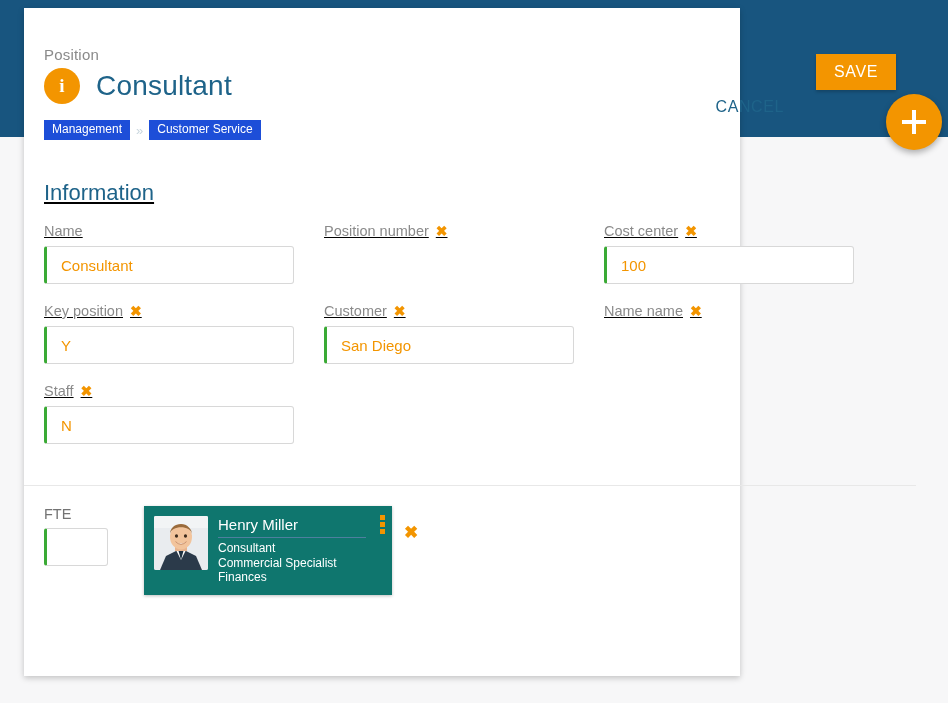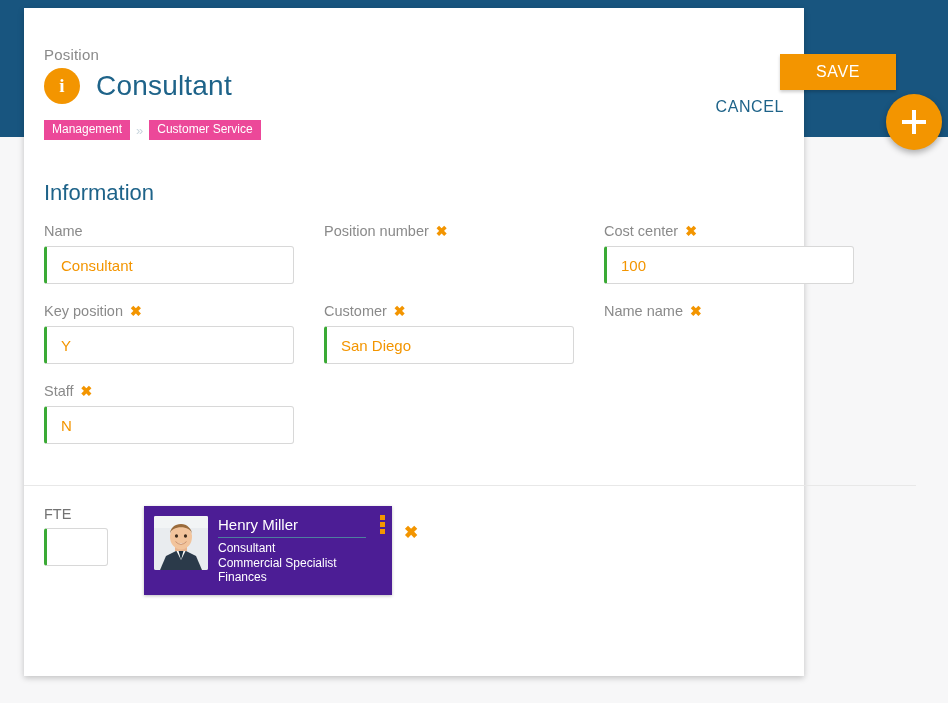--- a/index.html
+++ b/index.html
@@ -23,21 +23,21 @@
     width: 948px;
     height: 137px;
     background: #18557f;
   }
 
   
   #card {
     position: absolute;
     left: 24px;
     top: 8px;
-    width: 780px;
+    width: 716px;
     height: 668px;
     background: #ffffff;
     box-shadow: 0 2px 6px rgba(0,0,0,0.22);
   }
 
   
   #header {
     position: absolute;
     left: 0;
     top: 0;
@@ -80,21 +80,21 @@
     letter-spacing: 0.2px;
   }
   #breadcrumb {
     position: absolute;
     left: 20px;
     top: 112px;
     display: flex;
     align-items: center;
   }
   .crumb {
-    background: #ec4899;
+    background: #1d4ed8;
     color: #ffffff;
     font-size: 12px;
     padding: 3px 8px 4px 8px;
     line-height: 13px;
     white-space: nowrap;
   }
   .crumb-sep {
     color: #c9d6de;
     font-size: 13px;
     padding: 0 6px;
@@ -116,21 +116,21 @@
   #save-button {
     position: absolute;
     right: 20px;
     top: 46px;
     background: #f39500;
     color: #ffffff;
     font-size: 16px;
     letter-spacing: 0.6px;
     border: none;
     cursor: pointer;
-    padding: 9px 36px;
+    padding: 9px 18px;
     font-family: "Liberation Sans", sans-serif;
     box-shadow: 0 2px 3px rgba(0,0,0,0.2);
   }
 
   
   #fab {
     position: absolute;
     left: 886px;
     top: 94px;
     width: 56px;
@@ -162,20 +162,21 @@
   .section-title {
     font-size: 22px;
     color: #1e6389;
     font-weight: normal;
   }
   #information-section {
     position: absolute;
     left: 20px;
     top: 172px;
     width: 852px;
+    text-decoration: underline;
   }
   #info-heading { margin-bottom: 16px; }
 
   .field-grid {
     display: flex;
     flex-wrap: wrap;
   }
   .field {
     width: 250px;
     margin-right: 30px;
@@ -248,21 +249,21 @@
     border-radius: 3px;
     color: #f39500;
     font-size: 15px;
     padding: 0 0 0 10px;
     font-family: "Liberation Sans", sans-serif;
     outline: none;
   }
   #employee-card {
     position: relative;
     width: 248px;
-    background: #4c1d95;
+    background: #0f766e;
     padding: 10px 10px 10px 10px;
     box-sizing: border-box;
     display: flex;
     box-shadow: 0 1px 3px rgba(0,0,0,0.25);
     cursor: pointer;
   }
   #employee-photo {
     width: 54px;
     height: 54px;
     flex: 0 0 54px;

